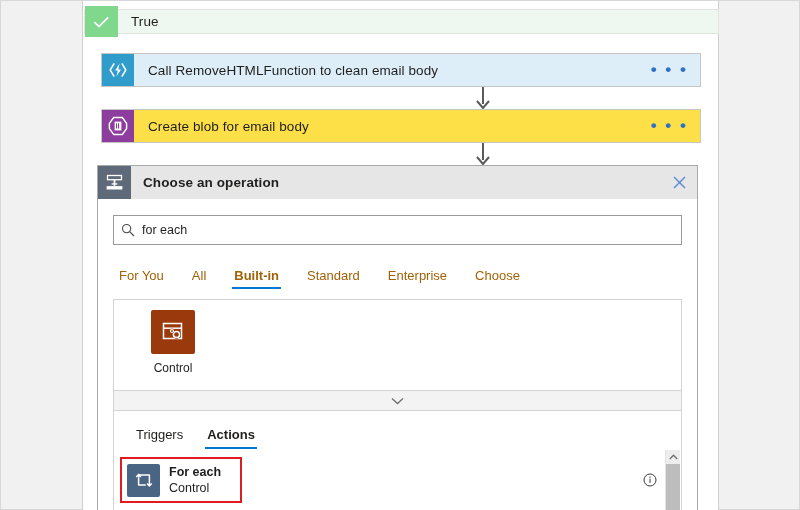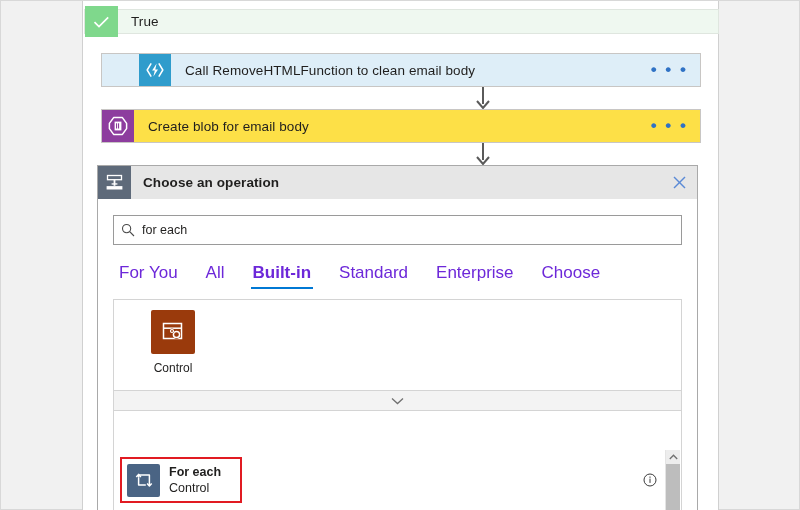--- a/index.html
+++ b/index.html
@@ -75,21 +75,20 @@
     width: 600px;
     height: 34px;
     box-sizing: border-box;
     border: 1px solid #c8c6c4;
     display: flex;
     align-items: center;
   }
   .action-card.func {
     top: 52px;
     background: #deeef8;
-    padding-left: 37px;
   }
   .action-card.blob {
     top: 108px;
     background: #fde047;
   }
   .card-icon {
     width: 32px;
     height: 32px;
     flex: 0 0 auto;
     display: flex;
@@ -206,22 +205,22 @@
   
   .cat-tabs {
     margin: 0 15px;
     height: 34px;
     display: flex;
     align-items: flex-end;
     gap: 0;
     padding-top: 10px;
   }
   .cat-tab {
-    font-size: 17px;
-    color: #6d28d9;
+    font-size: 13px;
+    color: #a16207;
     padding: 0 14px 6px 14px;
     position: relative;
     cursor: pointer;
     white-space: nowrap;
   }
   .cat-tab:first-child { padding-left: 6px; }
   .cat-tab.active { font-weight: bold; }
   .cat-tab.active::after {
     content: "";
     position: absolute;
@@ -499,20 +498,24 @@
       </div>
     </div>
 
     <div class="collapse-strip">
       <svg width="13" height="8" viewBox="0 0 13 8" aria-hidden="true">
         <path d="M1 1.5 L6.5 6.5 L12 1.5" fill="none" stroke="#707070" stroke-width="1.3"></path>
       </svg>
     </div>
 
     <div class="ta-area">
+      <div class="ta-tabs">
+        <div class="ta-tab">Triggers</div>
+        <div class="ta-tab active">Actions</div>
+      </div>
 
       <div class="op-row">
         <div class="op-tile">
           <svg width="22" height="22" viewBox="0 0 22 22" aria-hidden="true">
             <path d="M5.6 8.2 V6.0 H16.4 V13.0" fill="none" stroke="#ffffff" stroke-width="1.5" stroke-linejoin="round"></path>
             <path d="M3.3 8.0 L5.6 5.4 L7.9 8.0" fill="none" stroke="#ffffff" stroke-width="1.5" stroke-linejoin="round"></path>
             <path d="M16.4 16.6 V13.0" fill="none" stroke="#ffffff" stroke-width="1.5"></path>
             <path d="M14.1 14.4 L16.4 17.0 L18.7 14.4" fill="none" stroke="#ffffff" stroke-width="1.5" stroke-linejoin="round"></path>
             <path d="M5.6 8.2 V16.0 H12.8" fill="none" stroke="#ffffff" stroke-width="1.5" stroke-linejoin="round"></path>
           </svg>

